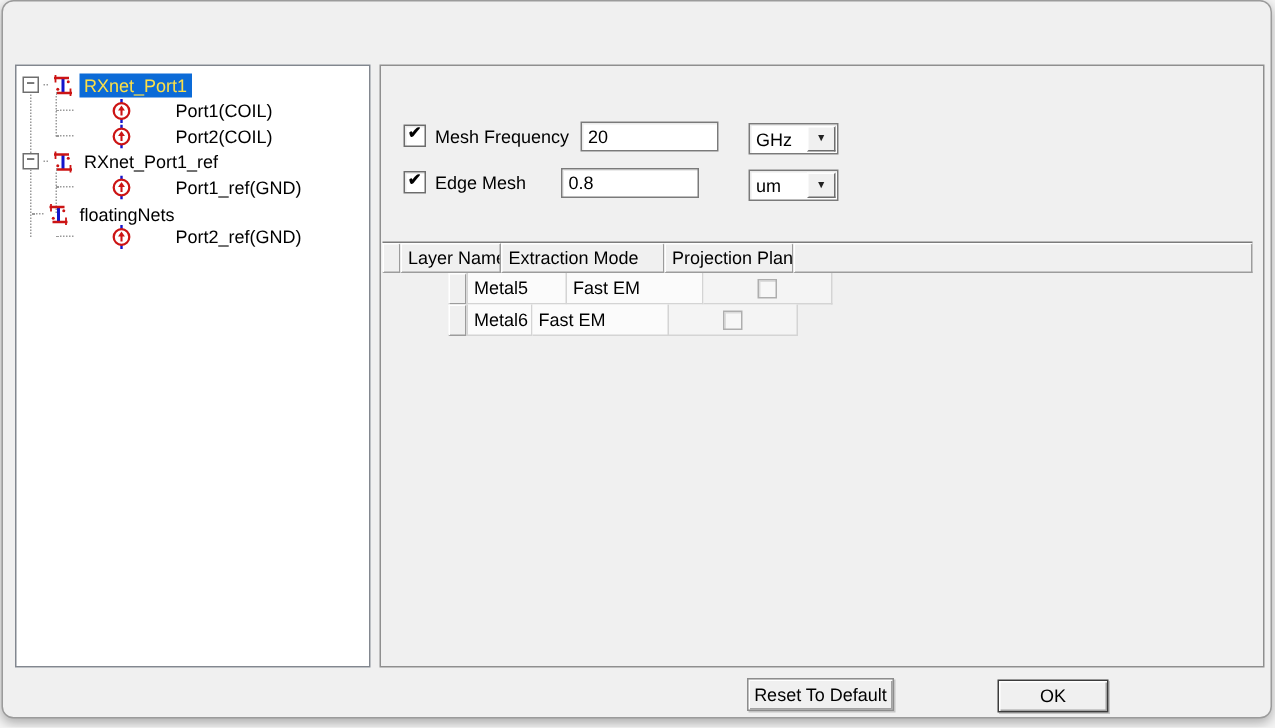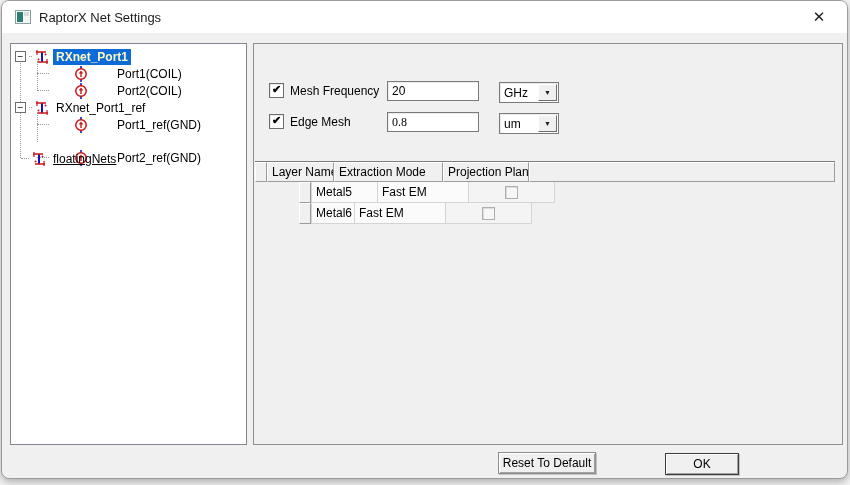--- a/index.html
+++ b/index.html
@@ -21,21 +21,21 @@
   .trow.child{padding-left:26px;gap:23px;}
   .trow.noexp{padding-left:10px;}
   .expander{width:9px;height:9px;background:#fff;border:1px solid #6e6e6e;display:inline-flex;align-items:center;justify-content:center;
             margin-right:3px;flex:none;}
   .expander i{font-style:normal;font-size:10px;line-height:7px;color:#000;transform:translateY(-0.5px);}
   .hstub{display:inline-block;height:1px;border-top:1px dotted #9a9a9a;margin-right:2px;flex:none;}
   .child .hstub{width:12px;}
   .noexp .hstub{width:8px;}
   .net-ico,.port-ico{display:inline-flex;margin-right:3px;flex:none;}
   .tlabel{padding:1px 3px;white-space:nowrap;}
-  .tlabel.selected{background:#0c6bd7;color:#fef9c3;font-weight:bold;}
+  .tlabel.selected{background:#0c6bd7;color:#fde047;font-weight:normal;}
   .vguide{position:absolute;width:1px;border-left:1px dotted #9a9a9a;}
   
   .set-row{position:absolute;display:flex;align-items:center;font-size:12px;color:#000;}
   .win-checkbox{width:13px;height:13px;background:#fff;border:1px solid #6d6d6d;display:inline-flex;align-items:center;justify-content:center;
                 margin-right:6px;flex:none;box-shadow:inset 1px 1px 0 rgba(0,0,0,.08);}
   .win-checkbox span{font-size:11px;font-weight:bold;line-height:11px;color:#000;transform:translateY(-1px);}
   .win-input{position:absolute;width:92px;height:20px;border:1px solid #7a7a7a;background:#fff;font-family:"Liberation Sans",sans-serif;
              font-size:12px;padding:0 4px;box-sizing:border-box;box-shadow:inset 1px 1px 0 rgba(0,0,0,.08);outline:none;color:#000;}
   .combo{position:absolute;width:60px;height:21px;background:#fff;border:1px solid #7a7a7a;box-sizing:border-box;
          display:flex;align-items:center;padding-left:4px;font-size:12px;color:#000;box-shadow:inset 1px 1px 0 rgba(0,0,0,.08);}
@@ -61,31 +61,20 @@
            font-size:12px;color:#000;display:flex;align-items:center;justify-content:center;box-sizing:border-box;
            box-shadow:inset 1px 1px 0 #ffffff,inset -1px -1px 0 #a2a2a2,1px 1px 0 rgba(0,0,0,.18);}
   .dlg-btn.default{border:1px solid #3c3c3c;}
 </style>
 </head>
 <body>
 
 <div class="stage">
   <div class="window">
 
-    <div class="titlebar">
-      <span class="title-ico">
-        <svg width="16" height="16" viewBox="0 0 16 16">
-          <rect x="0.5" y="1.5" width="15" height="13" fill="#f4f6f5" stroke="#8aa0a0"></rect>
-          <rect x="2" y="3" width="6" height="10" fill="#2e7d74"></rect>
-          <rect x="9" y="3" width="5" height="4" fill="#cfe0da"></rect>
-        </svg>
-      </span>
-      <span class="title-text">RaptorX Net Settings</span>
-      <span class="close-btn">✕</span>
-    </div>
 
     <div class="tree-panel">
       <div class="vguide" style="left:9px;top:17px;height:97px;"></div>
       <div class="vguide" style="left:26px;top:17px;height:30px;"></div>
       <div class="vguide" style="left:26px;top:68px;height:30px;"></div>
 
       <div class="trow net" style="top:4px;">
         <span class="expander">
             <i>−</i>
           </span>
@@ -168,21 +157,21 @@
           <svg width="14" height="16" viewBox="0 0 14 16">
               <line x1="7" y1="0" x2="7" y2="16" stroke="#1414cc" stroke-width="1.6"></line>
               <circle cx="7" cy="8" r="5.2" fill="#fff" stroke="#cc1414" stroke-width="1.5"></circle>
               <line x1="7" y1="11" x2="7" y2="6.2" stroke="#cc1414" stroke-width="1.4"></line>
               <path d="M4.7 7.6 L7 4.4 L9.3 7.6 Z" fill="#cc1414"></path>
             </svg>
         </span>
         <span class="tlabel">Port2_ref(GND)</span>
       </div>
 
-      <div class="trow net noexp" style="top:106px;text-decoration:underline;">
+      <div class="trow net noexp" style="top:90px;">
         <span class="hstub"></span>
         <span class="net-ico">
           <svg width="16" height="16" viewBox="0 0 16 16">
               <line x1="8" y1="3" x2="8" y2="13" stroke="#1414cc" stroke-width="2"></line>
               <line x1="2" y1="3" x2="12" y2="3" stroke="#cc1414" stroke-width="1.6"></line>
               <line x1="3" y1="1" x2="3" y2="6" stroke="#cc1414" stroke-width="1.2"></line>
               <line x1="4" y1="13" x2="14" y2="13" stroke="#cc1414" stroke-width="1.6"></line>
               <line x1="13" y1="10" x2="13" y2="15" stroke="#cc1414" stroke-width="1.2"></line>
               <circle cx="11.5" cy="5.5" r="1" fill="#cc1414"></circle>
               <circle cx="4.5" cy="10.5" r="1" fill="#cc1414"></circle>
@@ -205,21 +194,21 @@
         <span>GHz</span>
         <span class="arrow-btn">▼</span>
       </div>
 
       <div class="set-row" style="left:15px;top:70px;">
         <span class="win-checkbox">
             <span>✔</span>
           </span>
         <span>Edge Mesh</span>
       </div>
-      <input class="win-input" style="left: 133px; top: 68px; font-family: Liberation Serif, serif;" value="0.8">
+      <input class="win-input" style="left: 120px; top: 68px;" value="0.8">
       <div class="combo" style="left:245px;top:69px;">
         <span>um</span>
         <span class="arrow-btn">▼</span>
       </div>
 
       <div class="layer-table">
         <div class="lt-header">
           <div class="lt-stub"></div>
           <div class="lt-h" style="width:67px;">Layer Name</div>
           <div class="lt-h" style="width:109px;">Extraction Mode</div>

